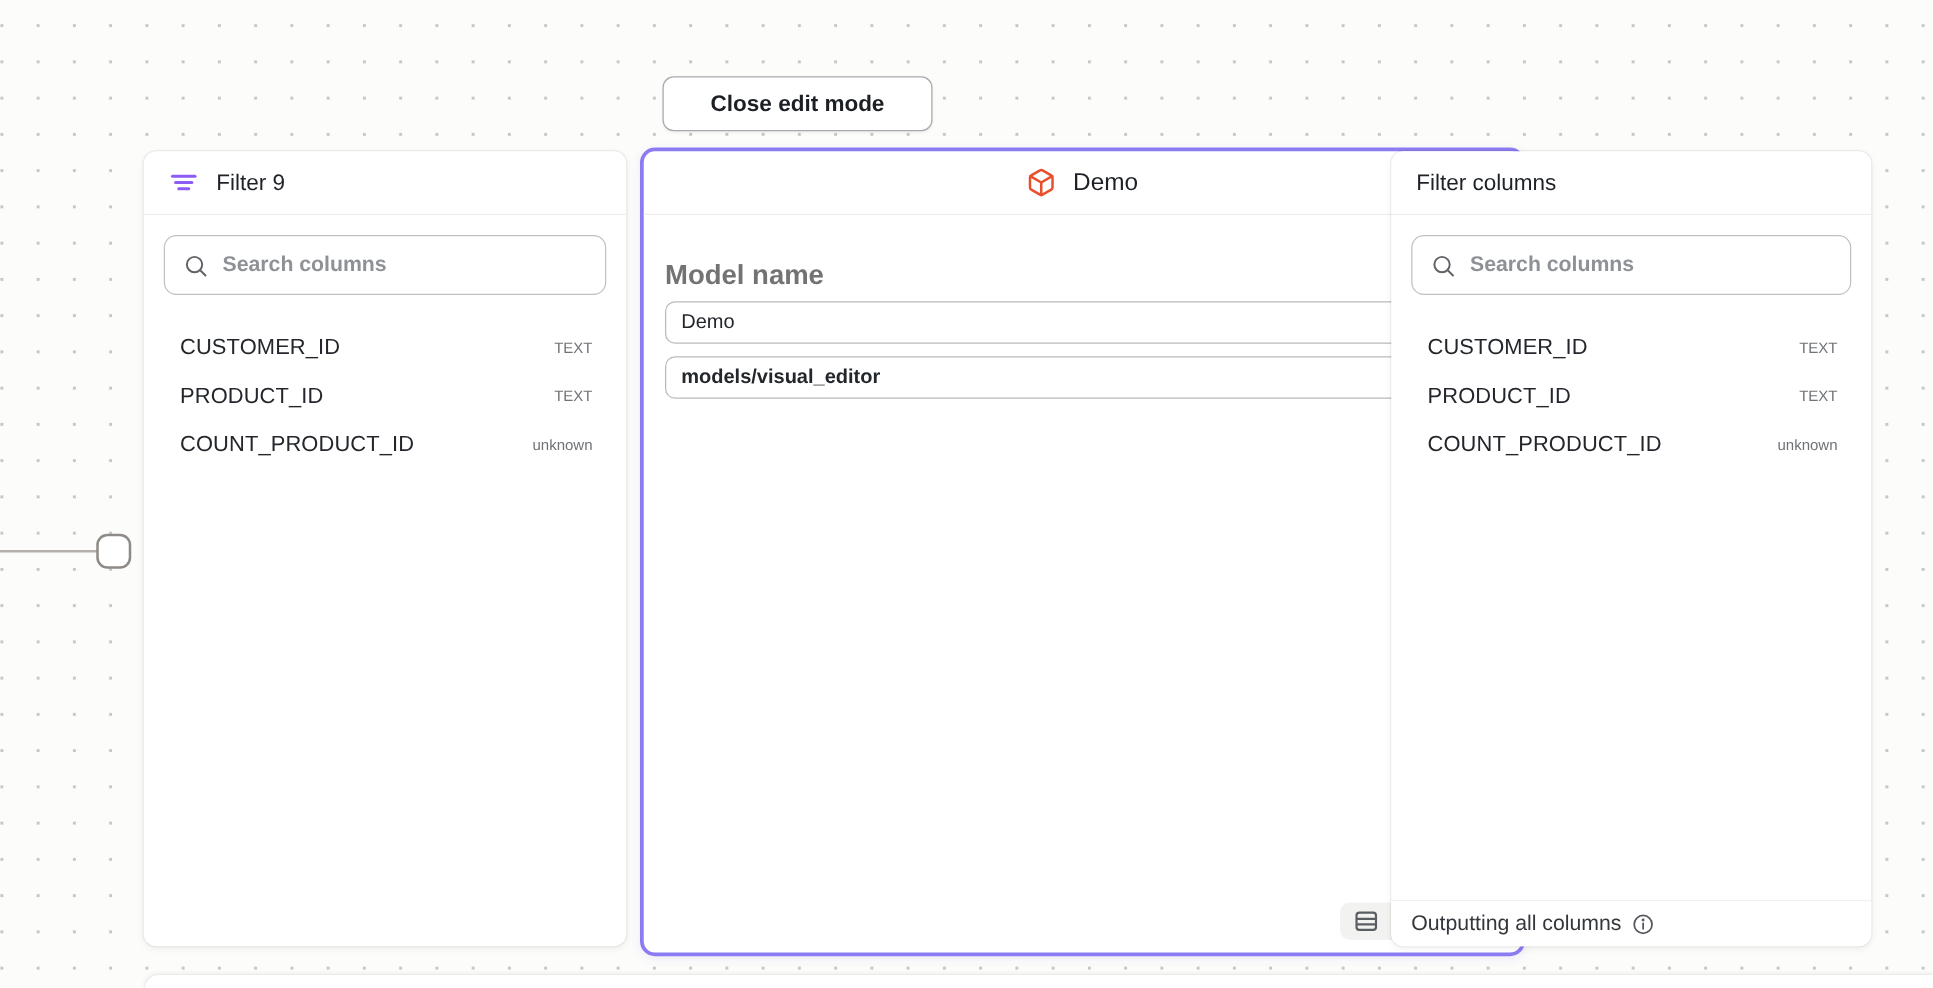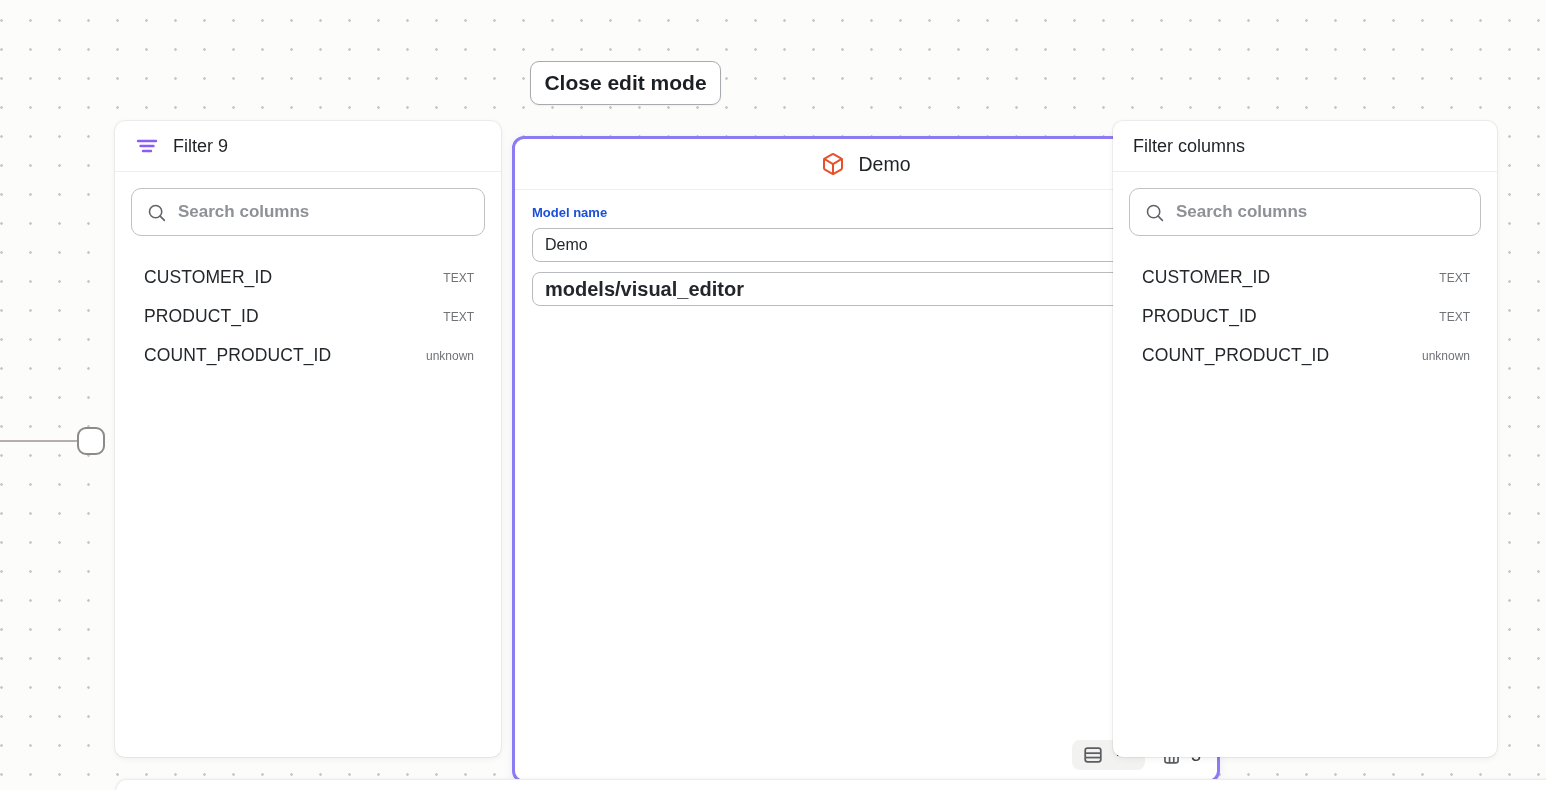--- a/index.html
+++ b/index.html
@@ -9,24 +9,24 @@
   .canvas {
     position:relative; width:1546px; height:790px;
     background-color:#fcfcfb;
     background-image:radial-gradient(circle, #c7c7c6 1.2px, transparent 1.5px);
     background-size:29px 29px;
     background-position:-13px 6px;
   }
 
   
   .close-edit {
-    position:absolute; left:530px; top:61px; width:191px; height:44px;
+    position:absolute; left:530px; top:61px; width:216px; height:44px;
     background:#fff; border:1px solid #a8abae; border-radius:9px;
     font-family:"Liberation Sans", sans-serif;
-    font-size:21px; font-weight:700; color:#1c2025; cursor:pointer;
+    font-size:18px; font-weight:700; color:#1c2025; cursor:pointer;
     box-shadow:0 1px 2px rgba(0,0,0,0.05); z-index:3;
   }
 
   
   .panel {
     position:absolute; background:#fff; border-radius:10px;
     box-shadow:0 0 0 1px rgba(0,0,0,0.05), 0 2px 6px rgba(0,0,0,0.06);
     z-index:2;
   }
   .panel-header {
@@ -52,48 +52,48 @@
     padding:0 27px 0 29px; cursor:default;
   }
   .col-name { font-size:17.5px; color:#23272c; letter-spacing:0.1px; }
   .col-type { font-size:12px; color:#6f7377; }
 
   
   .filter-panel { left:115px; top:121px; width:386px; height:636px; }
 
   
   .model-panel {
-    left:512px; top:136px; width:708px; height:647px;
+    left:512px; top:118px; width:708px; height:647px;
     border:3px solid #8c7cf1; border-radius:12px;
     box-shadow:0 2px 8px rgba(100,80,220,0.10);
   }
   .model-header {
     position:relative; height:51px; display:flex; align-items:center;
     justify-content:center; gap:13px; border-bottom:1px solid #eeeeec;
   }
   .model-title { font-size:19.5px; font-weight:500; color:#1e2227; }
   .model-header-actions {
     position:absolute; right:18px; top:0; height:100%;
     display:flex; align-items:center; gap:20px;
   }
   .icon-btn { background:none; border:none; cursor:pointer; display:flex; align-items:center; padding:2px; }
 
   .model-body { padding:12px 17px; }
-  .field-label { display:block; font-size:13px; font-weight:600; color:#1d4ed8; margin:3px 0 8px; }
+  .field-label { display:block; font-size:22px; font-weight:600; color:#737373; margin:23px 0 8px; }
   .text-input {
     width:100%; height:34px; border:1px solid #b9bbbd; border-radius:8px;
     padding:0 12px; font-size:16px; color:#23272c; outline:none;
     font-family:"Liberation Sans", sans-serif; margin-bottom:10px;
   }
   .select-input {
     width:100%; height:34px; border:1px solid #b9bbbd; border-radius:8px;
     padding:0 12px; display:flex; align-items:center; justify-content:space-between;
     cursor:pointer; background:#fff;
   }
-  .select-value { font-size:20px; font-weight:700; color:#23272c; }
+  .select-value { font-size:16px; font-weight:700; color:#23272c; }
 
   .model-footer {
     position:absolute; right:16px; bottom:10px;
     display:flex; align-items:center; gap:16px;
   }
   .stat-pill {
     display:flex; align-items:center; gap:13px; background:#f2f2f0;
     border-radius:8px; height:30px; padding:0 10px;
   }
   .row-count { font-size:18px; font-weight:600; color:#3f4347; line-height:1; transform:translateY(-1px); }
@@ -244,17 +244,25 @@
       </li>
       <li class="col-row">
         <span class="col-name">PRODUCT_ID</span>
         <span class="col-type">TEXT</span>
       </li>
       <li class="col-row">
         <span class="col-name">COUNT_PRODUCT_ID</span>
         <span class="col-type">unknown</span>
       </li>
     </ul>
+    <div class="output-footer">
+      <span class="output-footer-label">Outputting all columns</span>
+      <svg width="19" height="19" viewBox="0 0 24 24" fill="none" stroke="#55595e" stroke-width="1.8" stroke-linecap="round">
+        <circle cx="12" cy="12" r="9"></circle>
+        <line x1="12" y1="11" x2="12" y2="16.5"></line>
+        <circle cx="12" cy="7.6" r="0.6" fill="#55595e"></circle>
+      </svg>
+    </div>
   </section>
 
   <div class="bottom-panel"></div>
 
 </div>
 
 </body></html>

